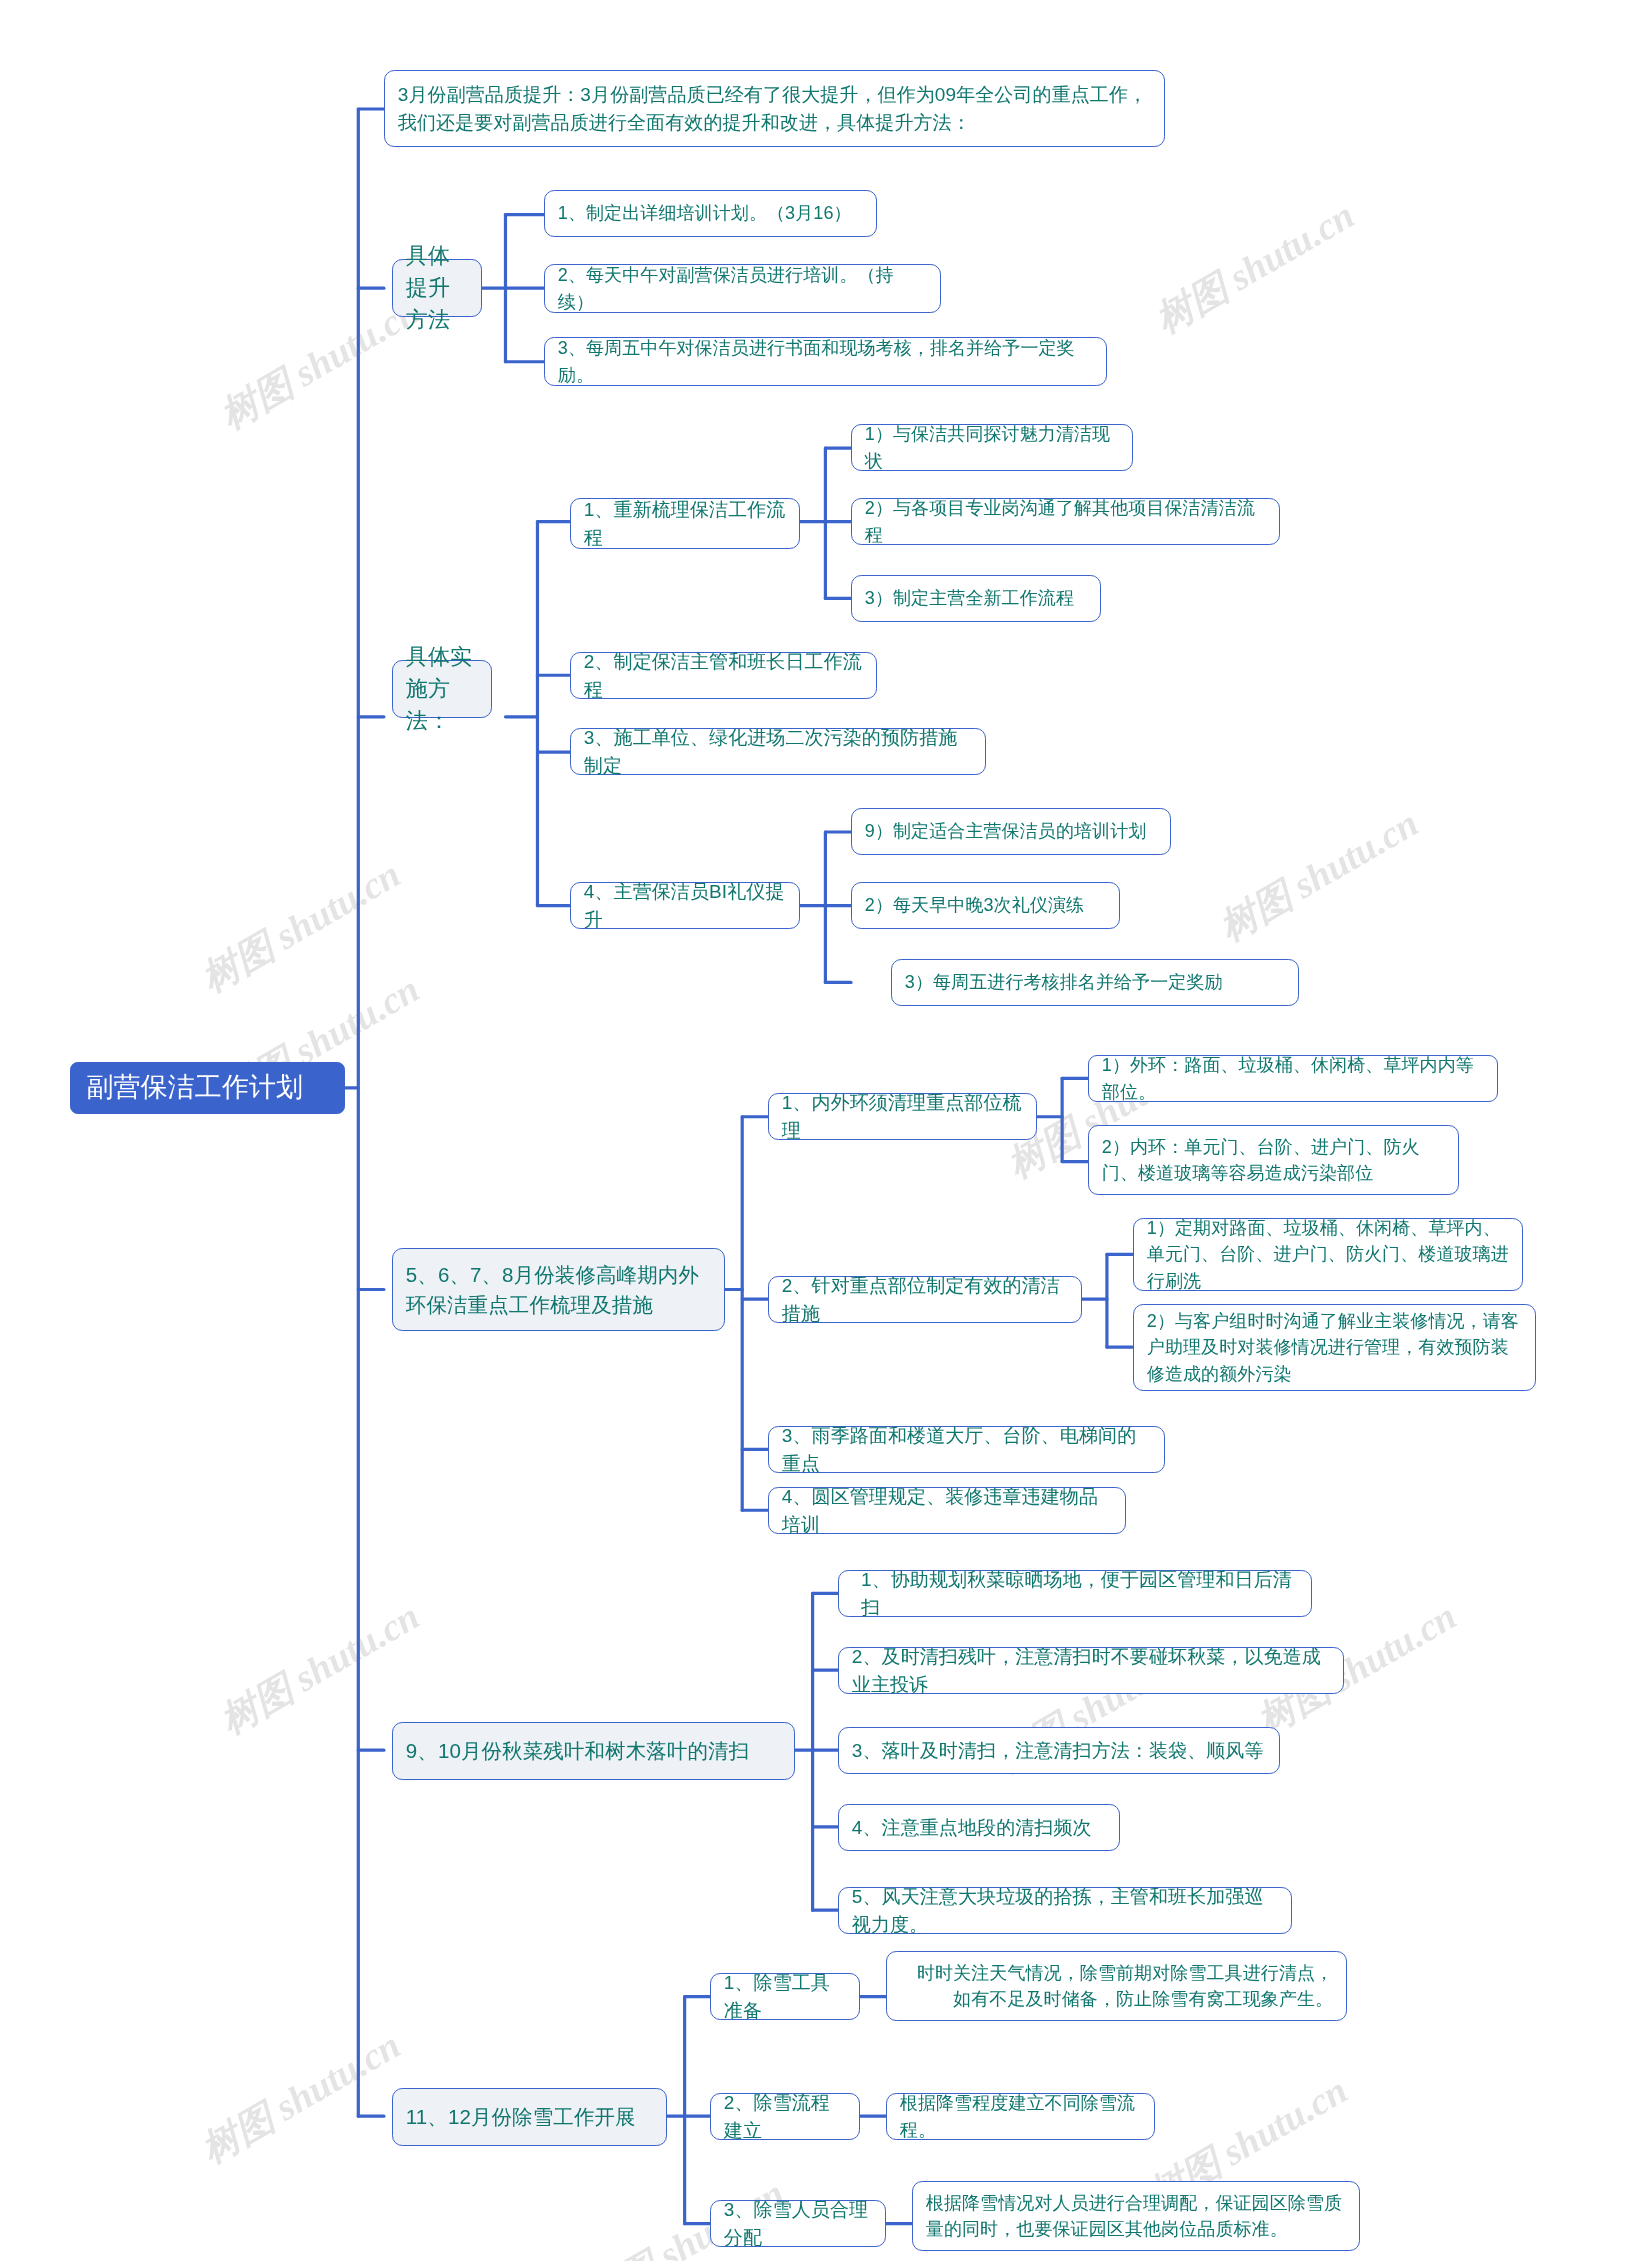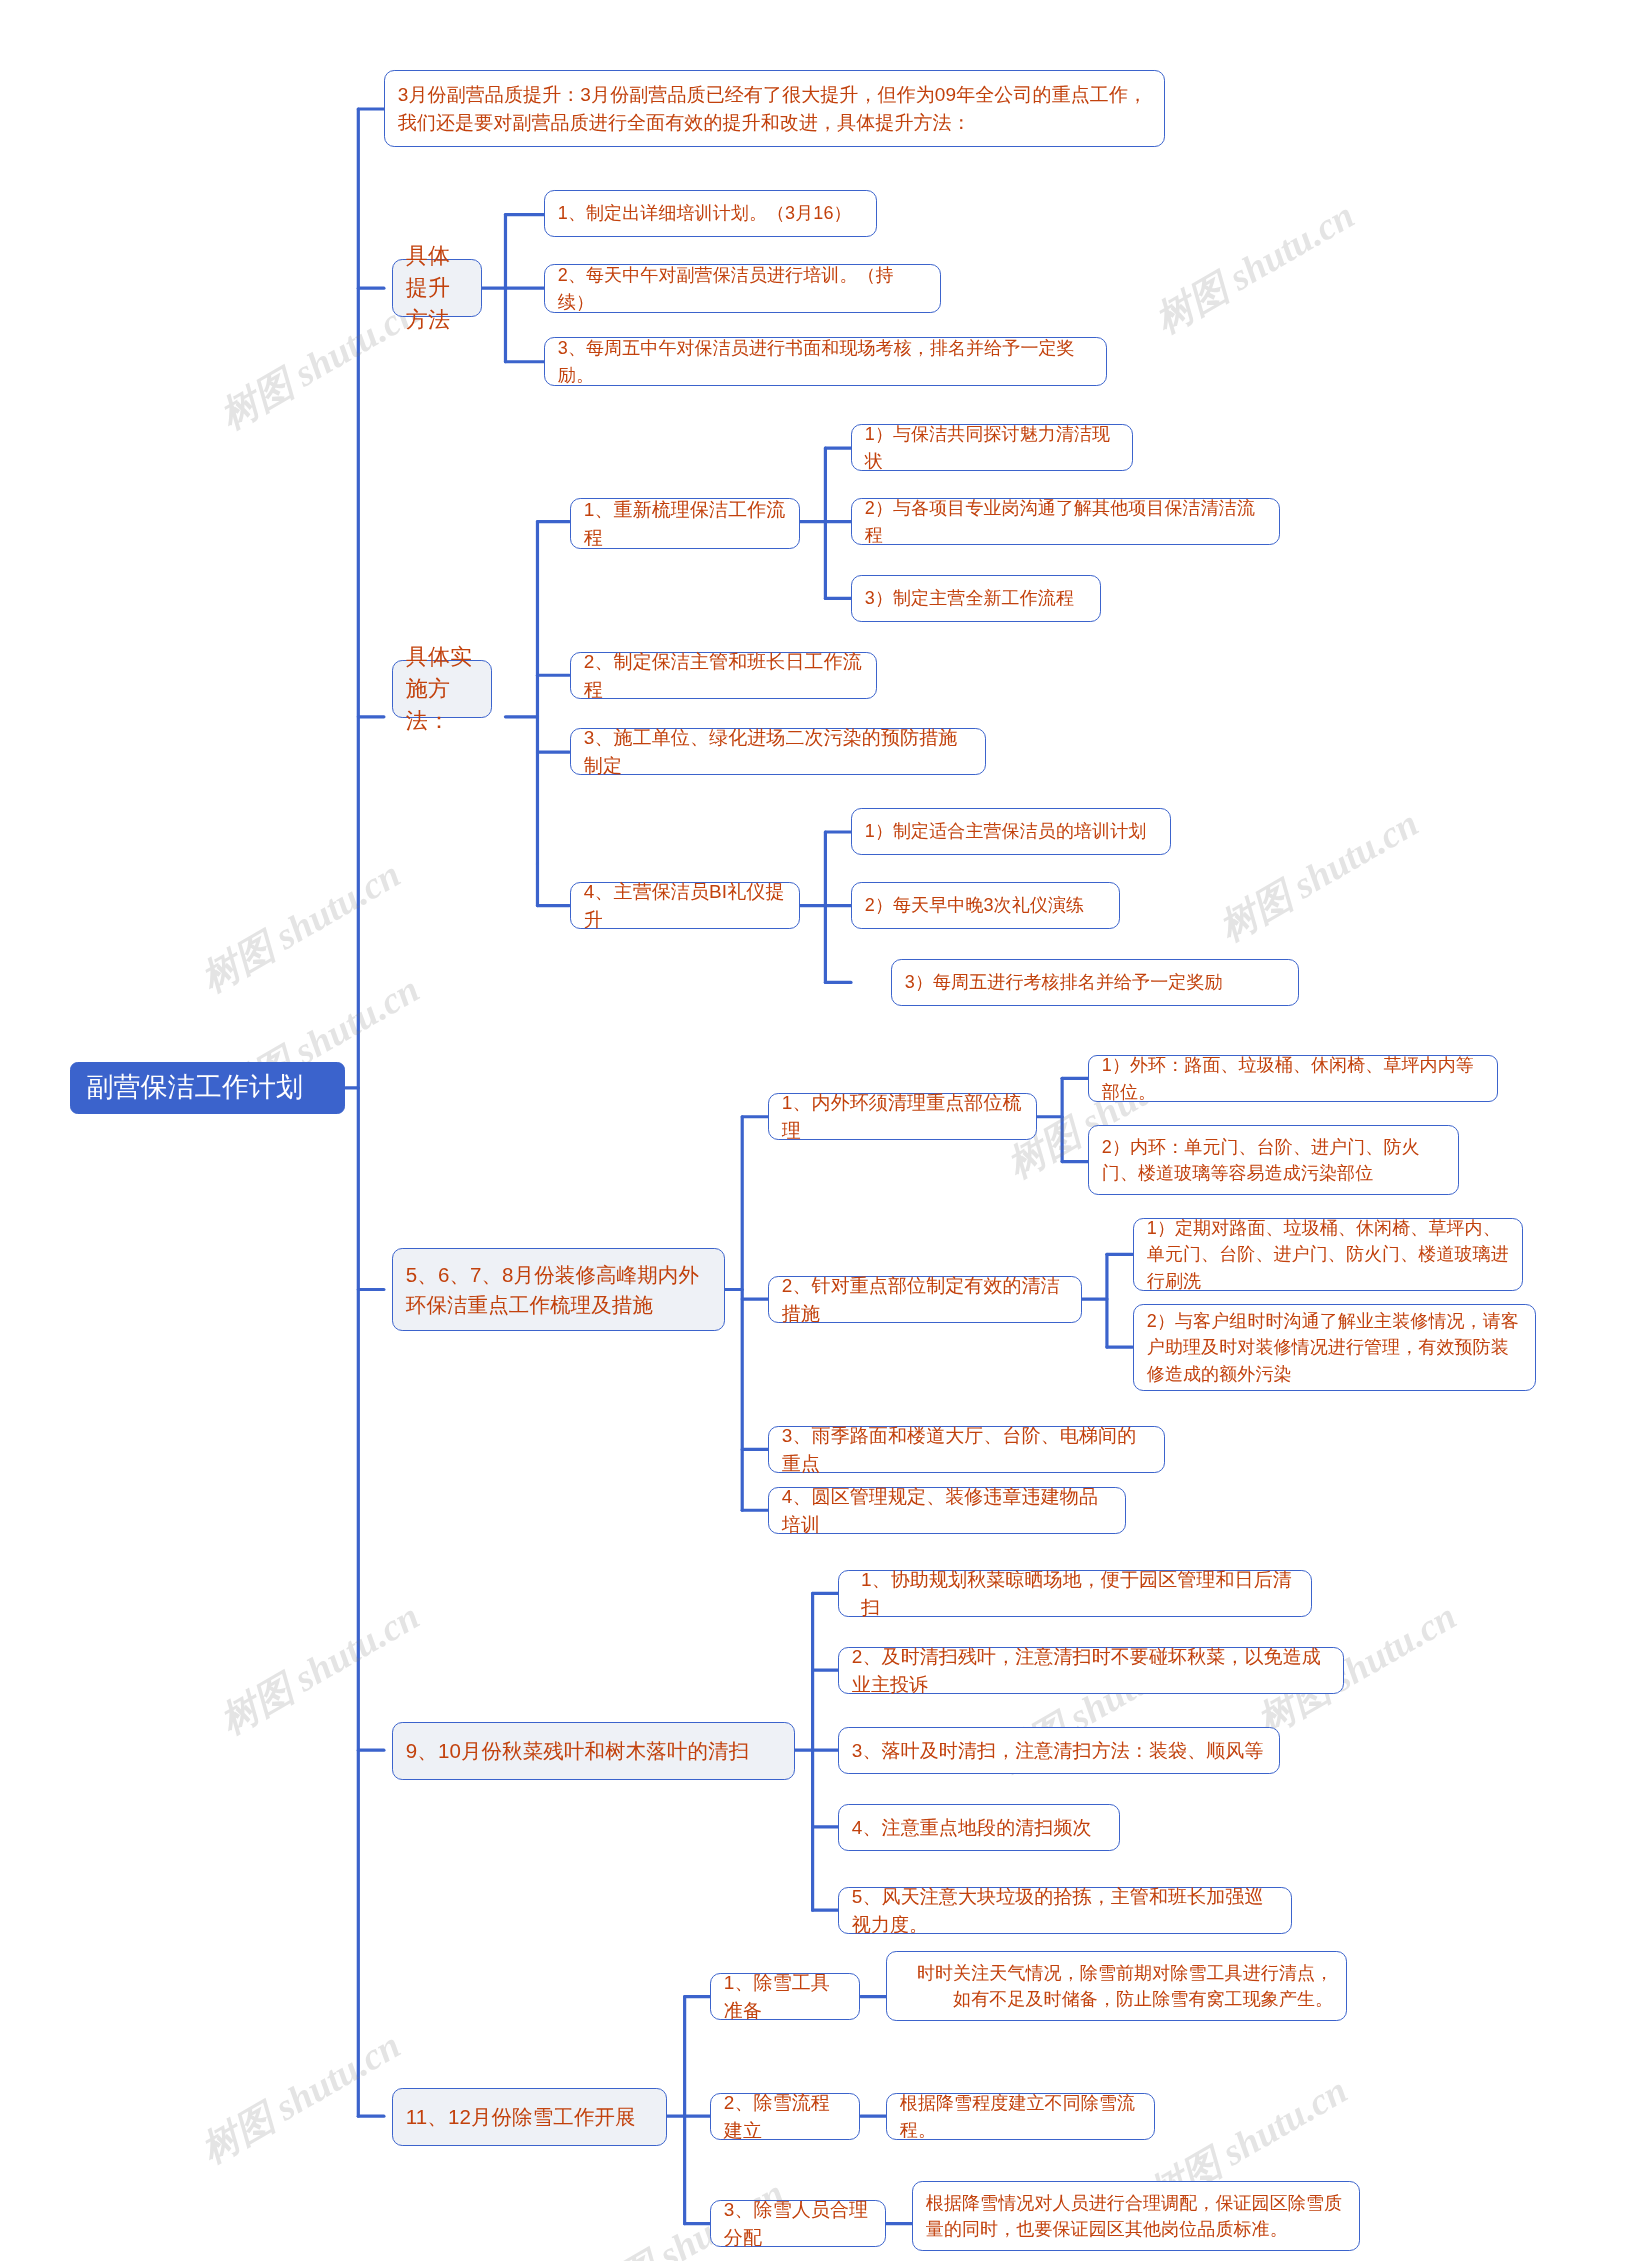--- a/index.html
+++ b/index.html
@@ -11,21 +11,21 @@
     overflow:hidden;
   }
   #canvas{position:absolute;left:0;top:0;width:1638px;height:2261px;}
   #links{position:absolute;left:0;top:0;width:1638px;height:2261px;pointer-events:none;}
   .node{
     position:absolute;
     box-sizing:border-box;
     border:1.9px solid #3B63CC;
     border-radius:10.2px;
     background:#ffffff;
-    color:#c2410c;
+    color:#0f766e;
     display:flex;
     align-items:center;
     padding:6.4px 12.8px;
     line-height:1.45;
     letter-spacing:0.1px;
     white-space:pre-wrap;
   }
   .node.root{
     background:#3B63CC;
     border-color:#3B63CC;
@@ -201,21 +201,21 @@
     <span>2、制定保洁主管和班长日工作流程</span>
   </div>
   <div class="node sub" style="left:570px;top:728px;width:416px;height:47px;">
     <span>3、施工单位、绿化进场二次污染的预防措施制定</span>
   </div>
 
   <div class="node sub" style="left:570px;top:882px;width:230px;height:47px;">
     <span>4、主营保洁员BI礼仪提升</span>
   </div>
   <div class="node leaf" style="left:851px;top:808px;width:320px;height:47px;">
-    <span>1）制定适合主营保洁员的培训计划</span>
+    <span>9）制定适合主营保洁员的培训计划</span>
   </div>
   <div class="node leaf" style="left:851px;top:882px;width:269px;height:47px;">
     <span>2）每天早中晚3次礼仪演练</span>
   </div>
   <div class="node leaf" style="left:851px;top:959px;width:408px;height:47px;margin-left:40px;">
     <span>3）每周五进行考核排名并给予一定奖励</span>
   </div>
 
   <div class="node branch" style="left:384px;top:1248px;width:333px;height:83px;font-size:20.5px;">
     <span>5、6、7、8月份装修高峰期内外环保洁重点工作梳理及措施</span>

